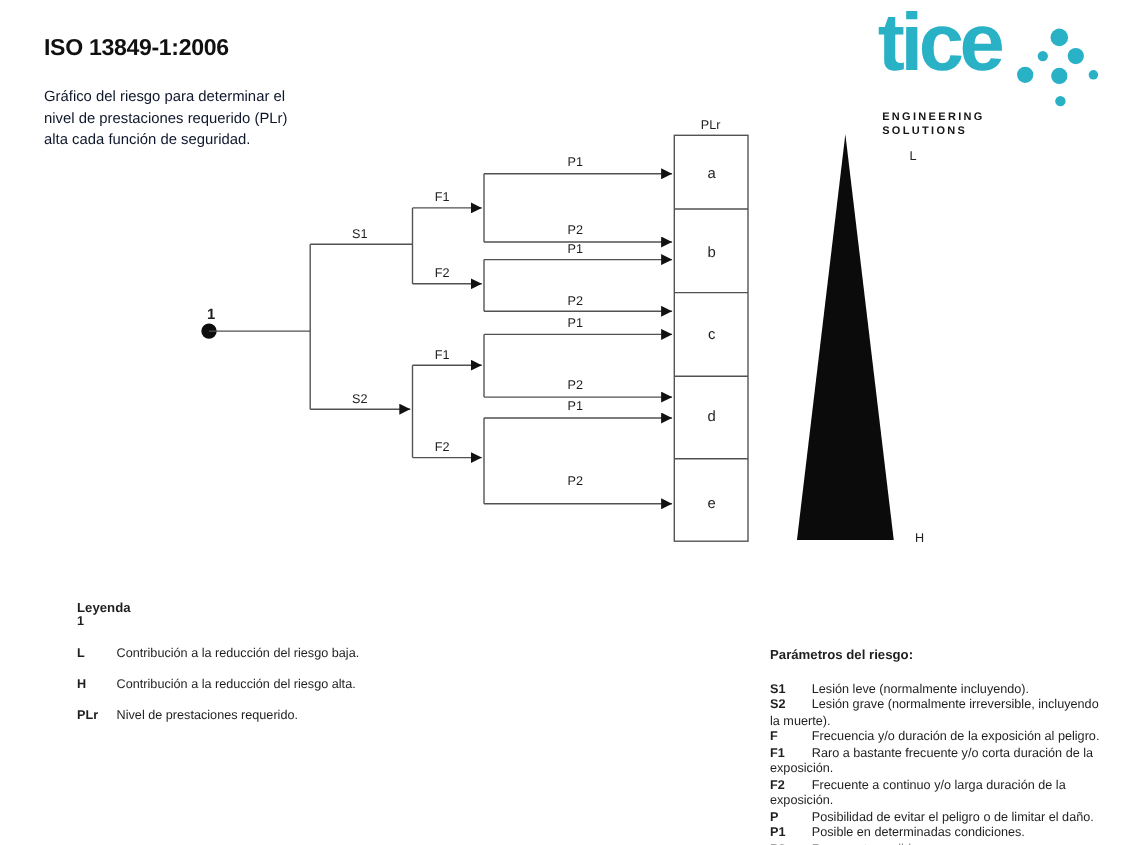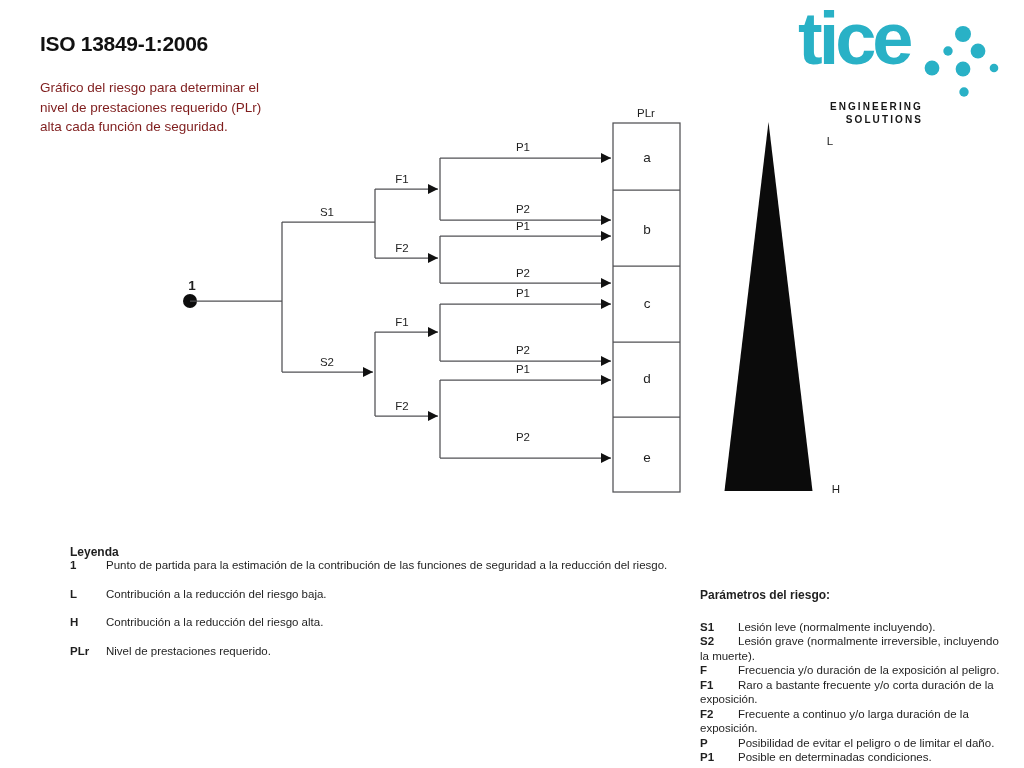--- a/index.html
+++ b/index.html
@@ -3,31 +3,31 @@
 <meta charset="utf-8">
 <style>
   html,body{margin:0;padding:0;background:#ffffff;}
   .canvas{
     position:relative;width:1024px;height:768px;background:#ffffff;overflow:hidden;
     font-family:"Liberation Sans", sans-serif;color:#1f1f1f;
   }
   
   .title-block{position:absolute;left:40px;top:32px;width:340px;}
   .page-title{margin:0;font-size:21px;font-weight:bold;letter-spacing:-0.3px;color:#111;}
-  .subtitle{margin-top:22px;font-size:13.5px;line-height:19.5px;color:#7f1d1d;}
+  .subtitle{margin-top:22px;font-size:13.5px;line-height:19.5px;color:#0f172a;}
   
   .logo{position:absolute;left:790px;top:12px;width:230px;height:120px;}
   .wordmark{
     position:absolute;left:8px;top:-16px;
     font-size:74px;font-weight:bold;letter-spacing:-4px;
     color:var(--accent,#29b1c6);
   }
   .logo-dots{position:absolute;left:128px;top:6px;}
   .logo-dots circle{fill:var(--accent,#29b1c6);}
-  .tagline{position:absolute;left:0px;top:88px;width:133px;text-align:right;
+  .tagline{position:absolute;left:12px;top:88px;width:133px;
     font-size:10px;font-weight:bold;letter-spacing:2.1px;color:#161616;line-height:13px;}
   
   .diagram{position:absolute;left:0;top:0;}
   .diagram .wire{stroke:#515154;stroke-width:1.25;fill:none;}
   .diagram .box{stroke:#515154;stroke-width:1.25;fill:#ffffff;}
   .diagram text{fill:#1f1f1f;font-family:"Liberation Sans",sans-serif;}
   .diagram .lbl{font-size:11.5px;}
   .diagram .letter{font-size:13.5px;}
   .diagram .bold{font-weight:bold;font-size:13.5px;}
   
@@ -125,21 +125,20 @@
     <div class="tagline">
       <div>ENGINEERING</div>
       <div>SOLUTIONS</div>
     </div>
   </div>
 
   <div class="legend">
     <div class="legend-heading">Leyenda</div>
     <div class="legend-row">
       <span class="legend-term">1</span>
-      <span>Punto de partida para la estimación de la contribución de las funciones de seguridad a la reducción del riesgo.</span>
     </div>
     <div class="legend-row">
       <span class="legend-term">L</span>
       <span>Contribución a la reducción del riesgo baja.</span>
     </div>
     <div class="legend-row">
       <span class="legend-term">H</span>
       <span>Contribución a la reducción del riesgo alta.</span>
     </div>
     <div class="legend-row">

